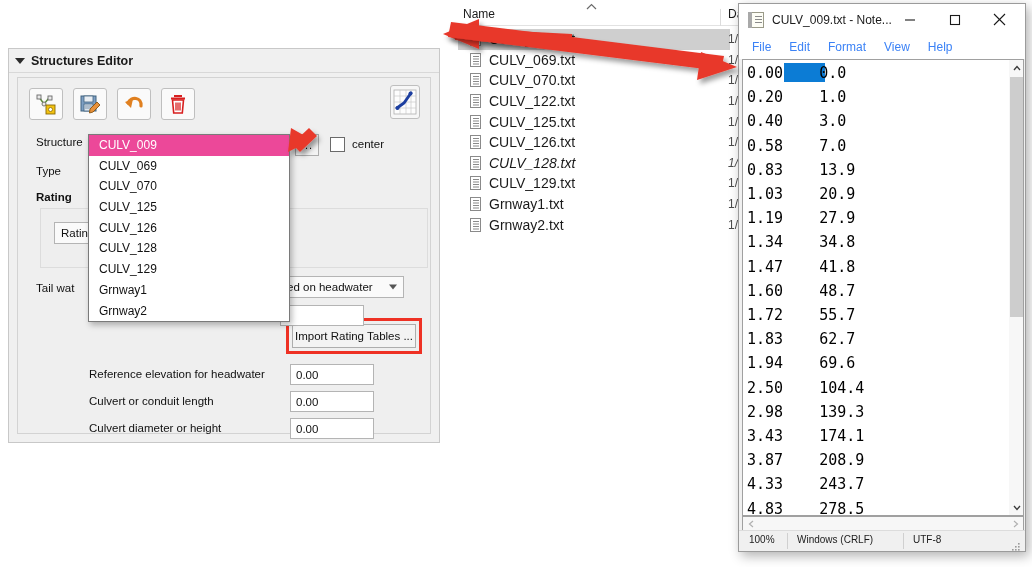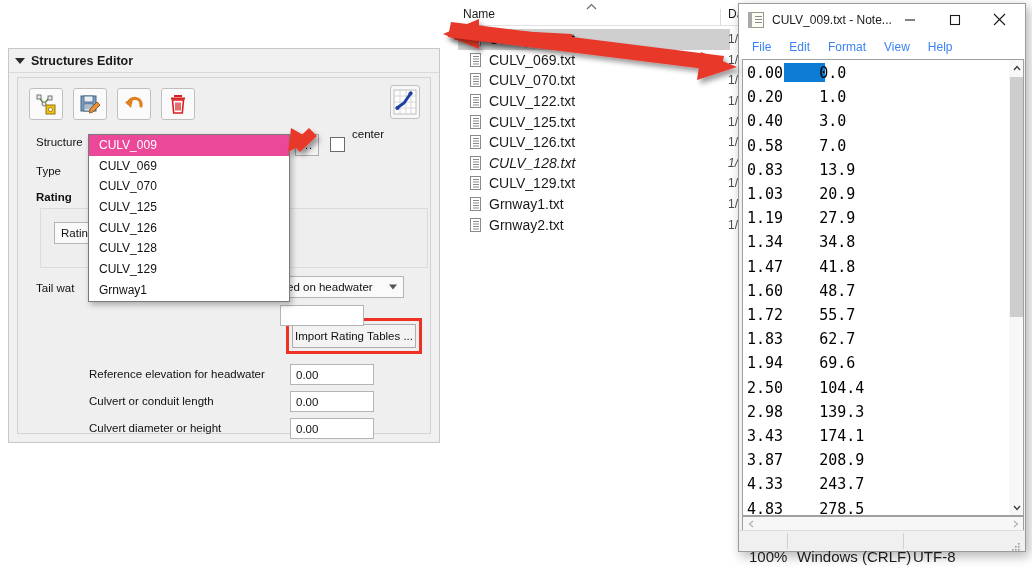--- a/index.html
+++ b/index.html
@@ -68,21 +68,21 @@
   #btn-ellipsis{
     position:absolute;left:295px;top:134px;width:24px;height:22px;
     background:#f3f3f3;border:1px solid #adadad;box-sizing:border-box;
     font-size:11px;color:#111;display:flex;align-items:center;justify-content:center;
     letter-spacing:1px;
   }
   #chk-center{
     position:absolute;left:330px;top:137px;width:15px;height:15px;
     background:#fff;border:1px solid #6a6a6a;box-sizing:border-box;
   }
-  #chk-center-label{position:absolute;left:352px;top:128px;font-size:11.5px;color:#111;}
+  #chk-center-label{position:absolute;left:352px;top:138px;font-size:11.5px;color:#111;}
 
   
   #structure-dropdown{
     position:absolute;left:88px;top:134px;width:202px;
     background:#ffffff;border:1px solid #7a7a7a;box-sizing:border-box;
     box-shadow:2px 3px 6px rgba(0,0,0,0.28);z-index:30;
   }
   .dd-item{
     height:20.7px;line-height:20.7px;padding-left:10px;
     font-size:12px;color:#111;box-sizing:border-box;
@@ -181,21 +181,21 @@
   .np-hsb-arrow{
     position:absolute;top:0;width:15px;height:14px;
     display:flex;align-items:center;justify-content:center;
     font-size:9px;color:#b0b0b0;
   }
   #np-statusbar{
     position:absolute;left:0;bottom:0;width:100%;height:21px;background:#f0f0f0;
     border-top:1px solid #dcdcdc;box-sizing:border-box;
   }
   .np-status{
-    position:absolute;top:17px;font-size:15px;color:#1a1a1a;
+    position:absolute;top:3px;font-size:10px;color:#1a1a1a;
   }
   .np-statdiv{position:absolute;top:2px;width:1px;height:16px;background:#d0d0d0;}
   #np-gripper{position:absolute;right:4px;bottom:3px;width:10px;height:10px;}
 
   
   #arrows{position:absolute;left:0;top:0;width:1032px;height:567px;pointer-events:none;z-index:40;}
 </style>
 </head>
 <body>
 
@@ -303,20 +303,21 @@
 
 <div class="abs" id="structure-dropdown">
   <div class="dd-item sel">CULV_009</div>
   <div class="dd-item">CULV_069</div>
   <div class="dd-item">CULV_070</div>
   <div class="dd-item">CULV_125</div>
   <div class="dd-item">CULV_126</div>
   <div class="dd-item">CULV_128</div>
   <div class="dd-item">CULV_129</div>
   <div class="dd-item">Grnway1</div>
+  <div class="dd-item">Grnway2</div>
 </div>
 
 <div class="abs" id="file-explorer">
   <div id="fe-sortarrow">
     <svg width="11" height="7" viewBox="0 0 11 7">
         <polyline points="1,6 5.5,1.5 10,6" fill="none" stroke="#6a6a6a" stroke-width="1.2"></polyline>
       </svg>
   </div>
   <div id="fe-header">
     <span id="fe-col-name">Name</span>

